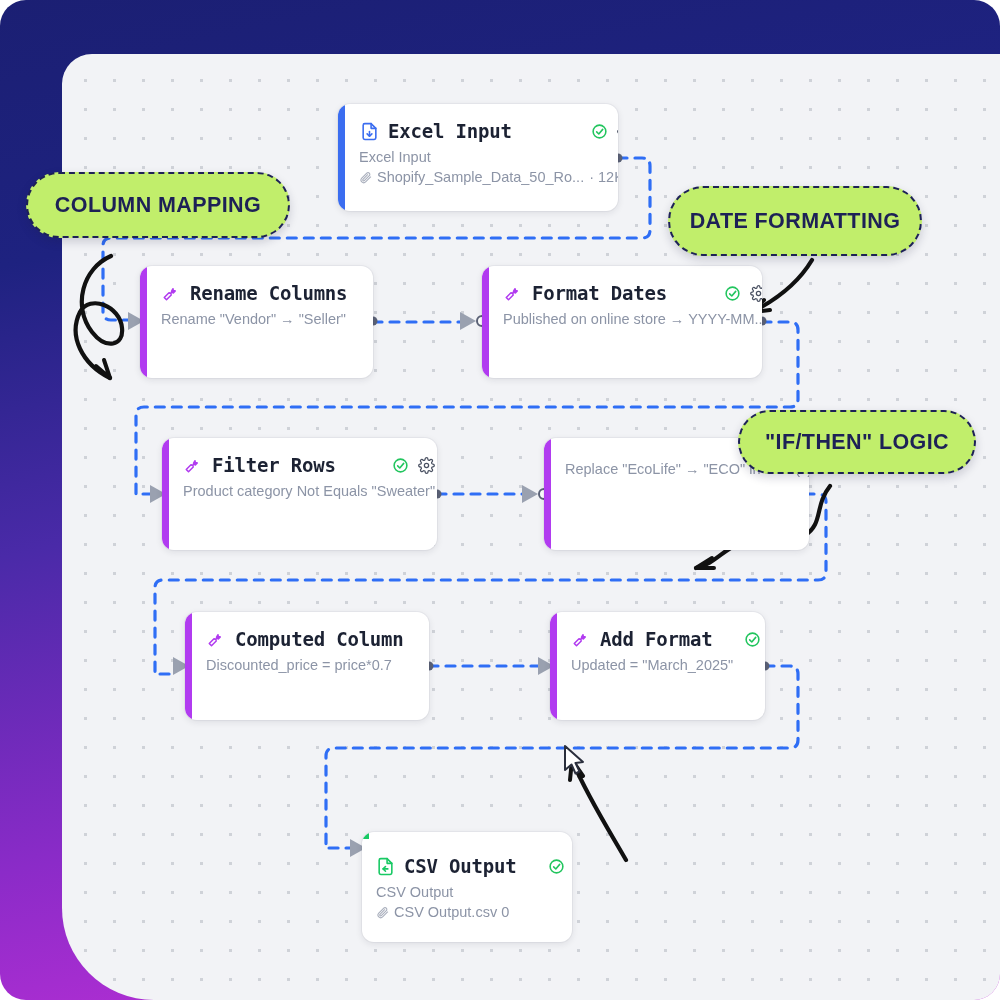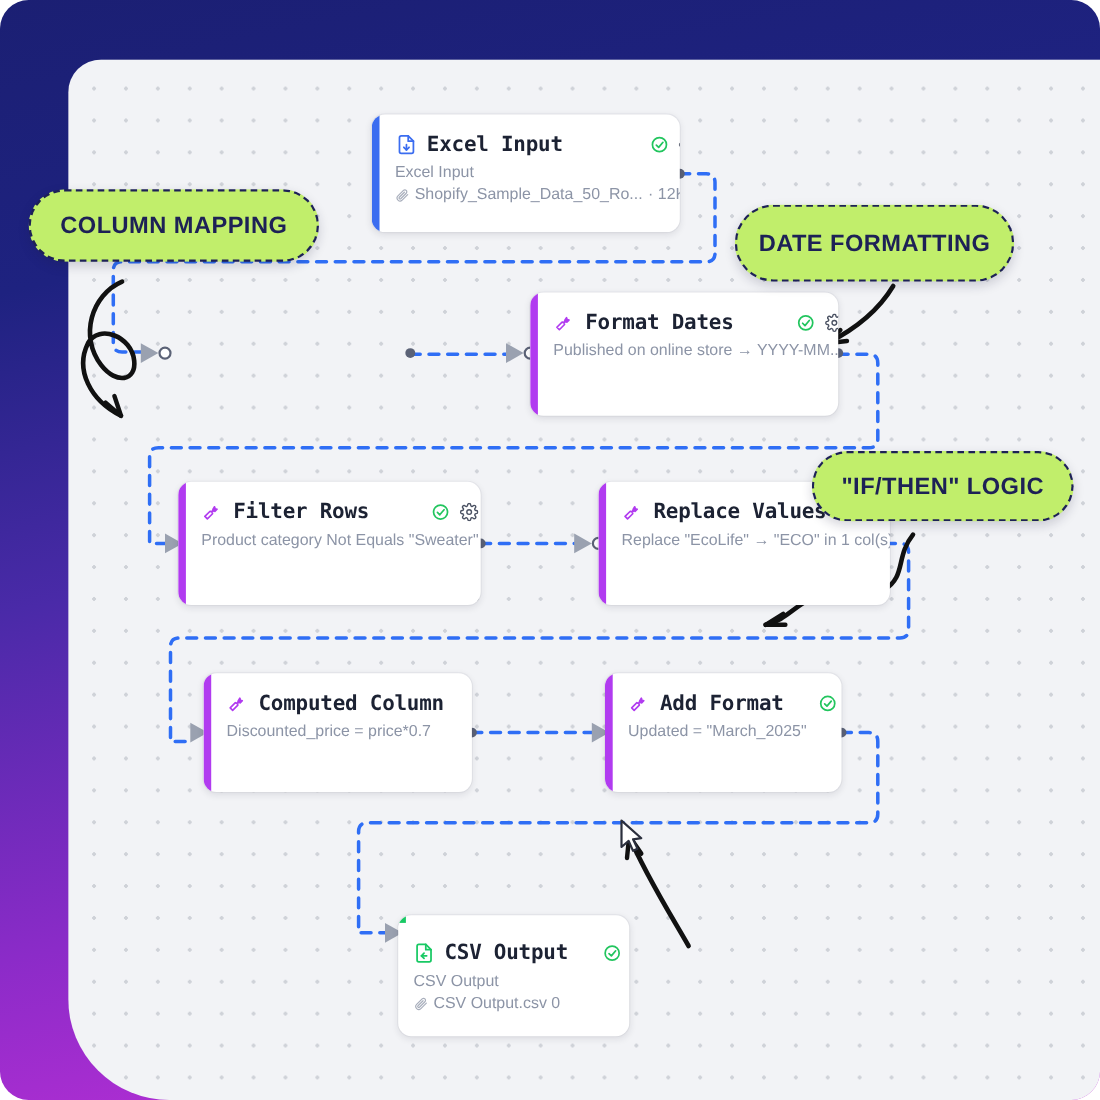--- a/index.html
+++ b/index.html
@@ -193,20 +193,36 @@
         <div class="node-sub2">
           <svg class="clip" viewBox="0 0 24 24" fill="none" stroke="#8c94a6" stroke-width="2" stroke-linecap="round">
             <path d="M21.4 11.05 12.2 20.2a5 5 0 0 1-7.07-7.07l9.2-9.2a3.3 3.3 0 0 1 4.67 4.67l-9.2 9.2a1.7 1.7 0 0 1-2.4-2.4l8.5-8.5"></path>
           </svg>
           <span>Shopify_Sample_Data_50_Ro...</span>
           <span>· 12KB</span>
         </div>
       </div>
     </div>
 
+    <div class="node" style="left:78px; top:212px; width:233px; height:112px;">
+      <div class="node-accent" style="background:#b13bf0"></div>
+      <div class="node-body">
+        <div class="node-title-row">
+          <span class="node-icon">
+            <svg width="18" height="18" viewBox="0 0 24 24" fill="none" stroke="#b13bf0" stroke-width="2" stroke-linecap="round" stroke-linejoin="round">
+              <path d="M14.7 6.3a4 4 0 0 1-5.4 5.4L3 18l3 3 6.3-6.3a4 4 0 0 1 5.4-5.4l-2.6 2.6-2.4-2.4z"></path>
+            </svg>
+          </span>
+          <span class="node-title">Rename Columns</span>
+          <span class="node-title-spacer"></span>
+
+        </div>
+        <div class="node-sub">Rename "Vendor" → "Seller"</div>
+      </div>
+    </div>
 
     <div class="node" style="left:420px; top:212px; width:280px; height:112px;">
       <div class="node-accent" style="background:#b13bf0"></div>
       <div class="node-body">
         <div class="node-title-row">
           <span class="node-icon">
             <svg width="18" height="18" viewBox="0 0 24 24" fill="none" stroke="#b13bf0" stroke-width="2" stroke-linecap="round" stroke-linejoin="round">
               <path d="M14.7 6.3a4 4 0 0 1-5.4 5.4L3 18l3 3 6.3-6.3a4 4 0 0 1 5.4-5.4l-2.6 2.6-2.4-2.4z"></path>
             </svg>
           </span>
@@ -245,34 +261,20 @@
             <path d="M19.4 15a1.6 1.6 0 0 0 .3 1.8l.1.1a2 2 0 1 1-2.8 2.8l-.1-.1a1.6 1.6 0 0 0-1.8-.3 1.6 1.6 0 0 0-1 1.5V21a2 2 0 1 1-4 0v-.1A1.6 1.6 0 0 0 9 19.4a1.6 1.6 0 0 0-1.8.3l-.1.1a2 2 0 1 1-2.8-2.8l.1-.1a1.6 1.6 0 0 0 .3-1.8 1.6 1.6 0 0 0-1.5-1H3a2 2 0 1 1 0-4h.1A1.6 1.6 0 0 0 4.6 9a1.6 1.6 0 0 0-.3-1.8l-.1-.1a2 2 0 1 1 2.8-2.8l.1.1a1.6 1.6 0 0 0 1.8.3H9a1.6 1.6 0 0 0 1-1.5V3a2 2 0 1 1 4 0v.1a1.6 1.6 0 0 0 1 1.5 1.6 1.6 0 0 0 1.8-.3l.1-.1a2 2 0 1 1 2.8 2.8l-.1.1a1.6 1.6 0 0 0-.3 1.8V9a1.6 1.6 0 0 0 1.5 1H21a2 2 0 1 1 0 4h-.1a1.6 1.6 0 0 0-1.5 1z"></path>
           </svg>
         </div>
         <div class="node-sub">Product category Not Equals "Sweater"</div>
       </div>
     </div>
 
     <div class="node" style="left:482px; top:384px; width:265px; height:112px;">
       <div class="node-accent" style="background:#b13bf0"></div>
       <div class="node-body">
-        <div class="node-title-row">
-          <span class="node-icon">
-            <svg width="18" height="18" viewBox="0 0 24 24" fill="none" stroke="#b13bf0" stroke-width="2" stroke-linecap="round" stroke-linejoin="round">
-              <path d="M14.7 6.3a4 4 0 0 1-5.4 5.4L3 18l3 3 6.3-6.3a4 4 0 0 1 5.4-5.4l-2.6 2.6-2.4-2.4z"></path>
-            </svg>
-          </span>
-          <span class="node-title">Replace Values</span>
-          <span class="node-title-spacer"></span>
-          <svg class="status-ok" viewBox="0 0 24 24" fill="none" stroke="#22c55e" stroke-width="2.2">
-            <circle cx="12" cy="12" r="9"></circle>
-              <polyline points="8 12.5 11 15.5 16.5 9" stroke-linecap="round" stroke-linejoin="round"></polyline>
-          </svg>
-
-        </div>
         <div class="node-sub">Replace "EcoLife" → "ECO" in 1 col(s)</div>
       </div>
     </div>
 
     <div class="node" style="left:123px; top:558px; width:244px; height:108px;">
       <div class="node-accent" style="background:#b13bf0"></div>
       <div class="node-body">
         <div class="node-title-row">
           <span class="node-icon">
             <svg width="18" height="18" viewBox="0 0 24 24" fill="none" stroke="#b13bf0" stroke-width="2" stroke-linecap="round" stroke-linejoin="round">

